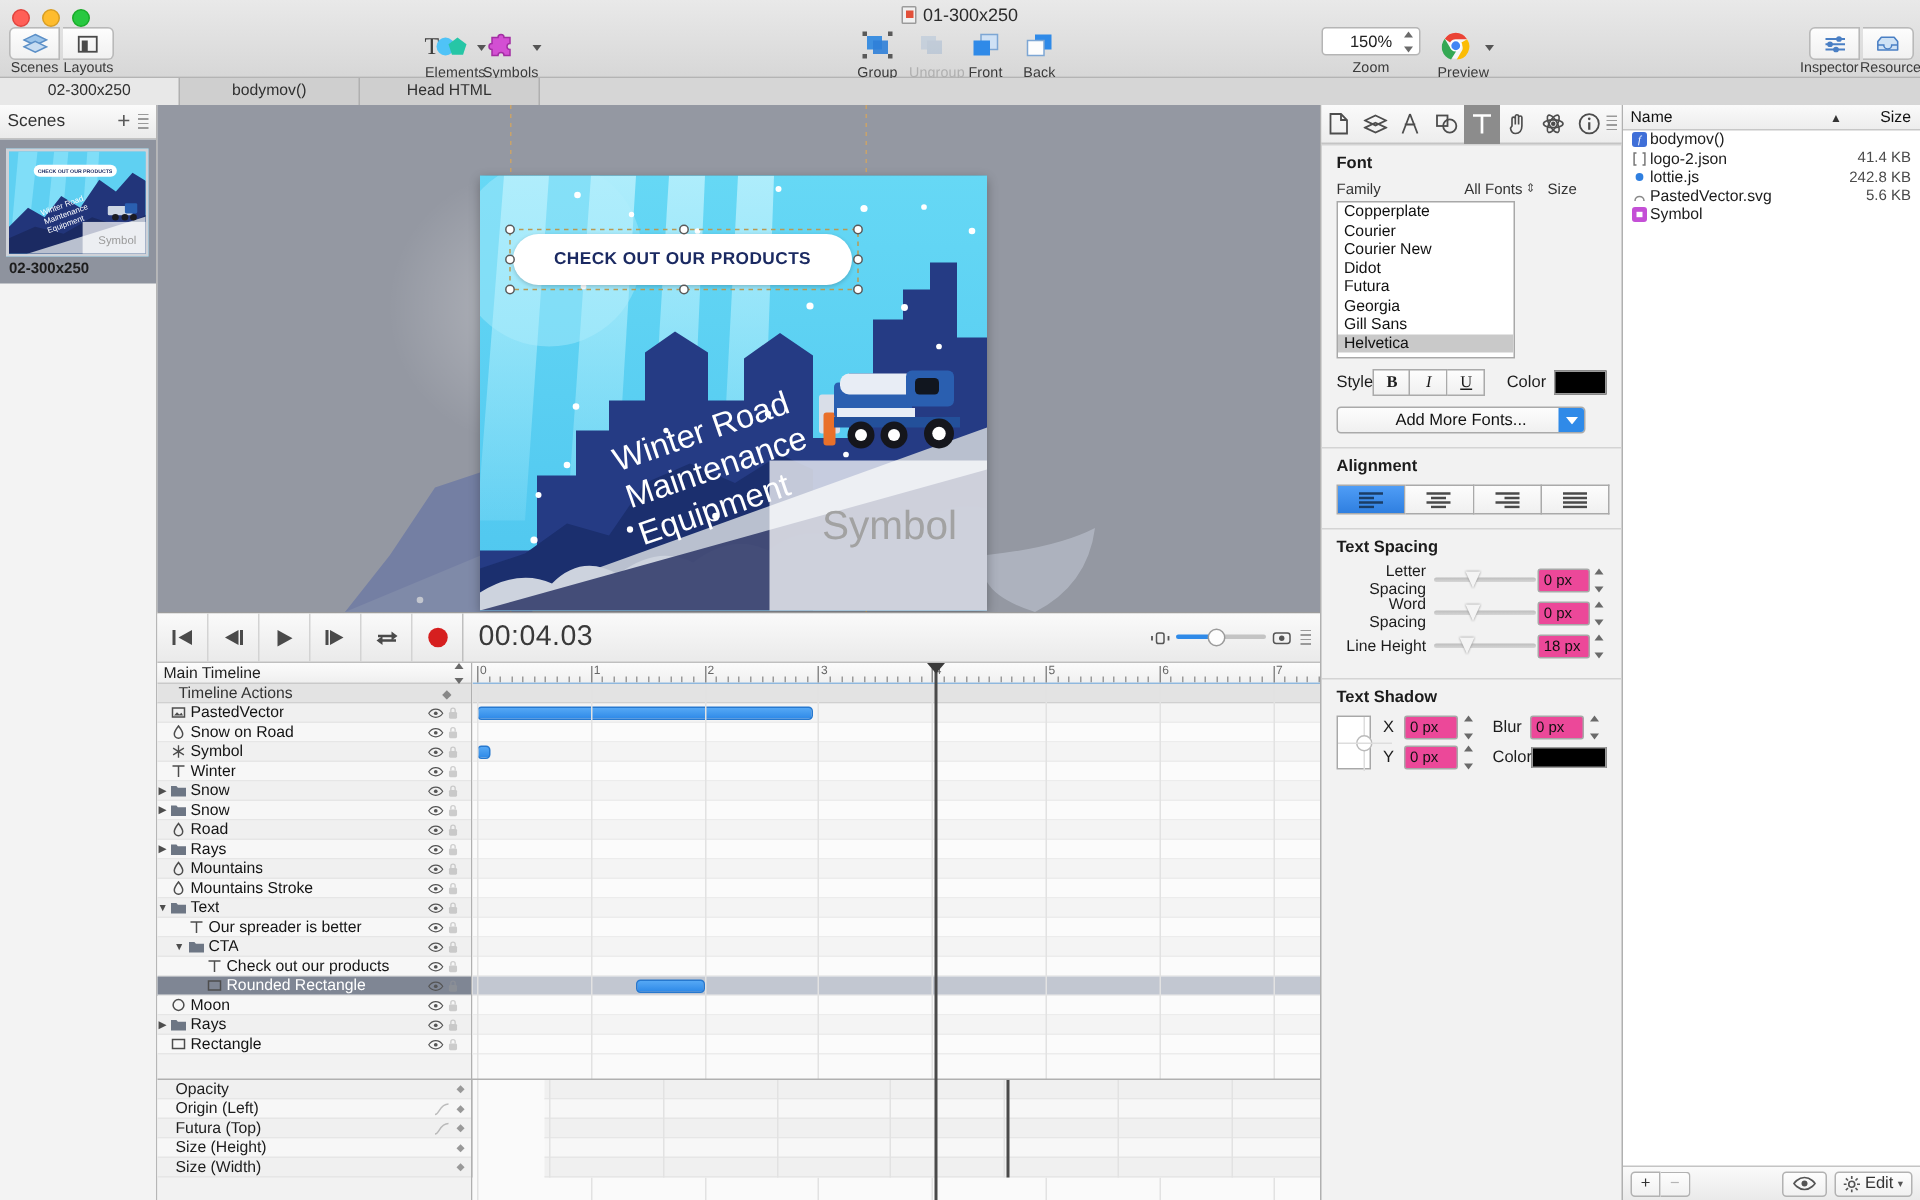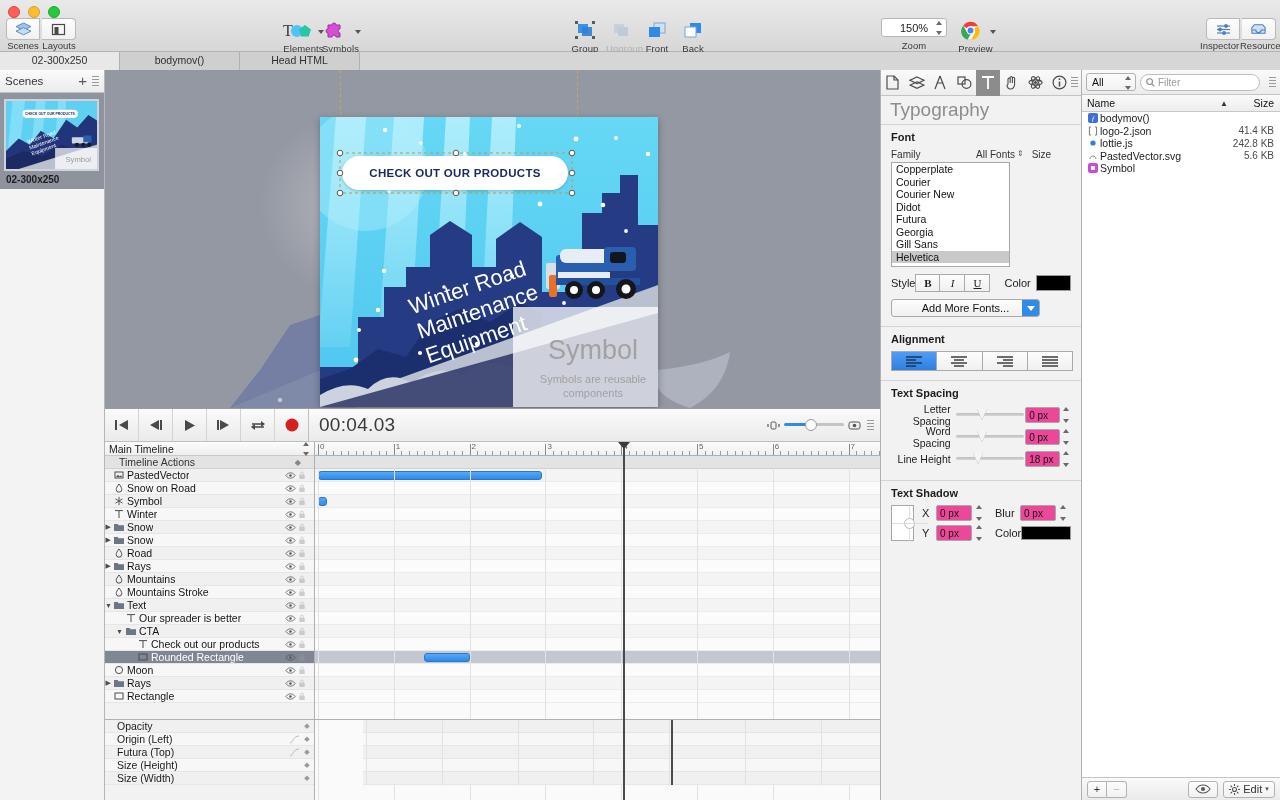--- a/index.html
+++ b/index.html
@@ -225,21 +225,21 @@
   .sizefield{ width:52px;height:17px; background:#fff;border:1px solid #a8a8a8;border-radius:2px;
     font-size:10.5px; text-align:center; line-height:16px; color:#111;}
   .sizelist{ width:44px;height:82px;background:#fff;border:1px solid #a8a8a8; overflow:hidden; position:relative;}
   .szli{ height:12.5px;line-height:12.5px;font-size:10.5px;text-align:left;padding-left:5px;}
   .szli.on{background:#c9c9c9;}
   .stylebtns{ display:flex; }
   .sbtn{ width:25px;height:18px; background:linear-gradient(#fdfdfd,#f0f0f0);
     border:1px solid #aaa; font-size:11px; display:flex;align-items:center;justify-content:center;}
   .sbtn+.sbtn{ border-left:none; }
   .swatch{ width:55px;height:16px; background:#000; border:1px solid #9a9a9a;}
-  .widebtn{ width:149px;height:18px; background:linear-gradient(#fdfdfd,#f0f0f0);
+  .widebtn{ width:166px;height:18px; background:linear-gradient(#fdfdfd,#f0f0f0);
     border:1px solid #aaa; border-radius:3px; font-size:11px; display:flex;align-items:center;
     justify-content:center; position:relative; color:#111;}
   .bluecap{ position:absolute; right:0; top:0; width:17px;height:16px; background:#2f8ae8;
      display:flex;align-items:center;justify-content:center;border-radius:0 2px 2px 0;}
   .alignrow{ display:flex; width:182px; height:20px;}
   .abtn{ flex:1; border:1px solid #aaa; background:linear-gradient(#fdfdfd,#f0f0f0);
     display:flex;align-items:center;justify-content:center;}
   .abtn+.abtn{ border-left:none;}
   .abtn.on{ background:linear-gradient(#4f9df6,#2f7fe0); }
   .spacerow{ display:flex; align-items:center; height:19px; margin-bottom:3px;}
@@ -291,20 +291,23 @@
 
 <div class="app">
 
   <div class="titlebar">
     <div class="traffic">
       <div class="tl r"></div>
       <div class="tl y"></div>
       <div class="tl g"></div>
     </div>
 
+    <div class="doctitle">
+      <span class="dicon"></span><span>01-300x250</span>
+    </div>
 
     <div class="tbgroup" id="tb-left">
       <div class="tbrow">
         <div class="segbtn l">
           <svg width="17" height="15" viewBox="0 0 17 15">
             <polygon points="8.5,1 16,4.6 8.5,8.2 1,4.6" fill="#9bc4ea" stroke="#5b8fc7" stroke-width="1"></polygon>
             <polygon points="8.5,5.6 16,9.2 8.5,12.8 1,9.2" fill="#c8ddf2" stroke="#5b8fc7" stroke-width="1"></polygon>
           </svg>
         </div>
         <div class="segbtn r">
@@ -614,21 +617,20 @@
             <circle cx="4" cy="24" r="2.8"></circle>
               <circle cx="236" cy="24" r="2.8"></circle>
             <circle cx="4" cy="44" r="2.8"></circle>
               <circle cx="120" cy="44" r="2.8"></circle>
               <circle cx="236" cy="44" r="2.8"></circle>
           </g>
         </svg>
 
         <div style="position:absolute;left:193px;top:190px;width:160px;height:105px;background:rgba(255,255,255,.74);">
           <div style="font-size:27px;color:#a2a2a2;text-align:center;margin-top:28px;font-weight:300;">Symbol</div>
-          <div style="font-size:11px;color:#a2a2a2;text-align:center;margin-top:6px;line-height:14px;">Symbols are reusable components</div>
         </div>
       </div>
       <div class="stage-shadow"></div>
     </div>
 
     <div class="timeline">
 
       <div class="transport">
         <div class="tbtn">
           <svg width="15" height="12" viewBox="0 0 15 12">
@@ -1312,21 +1314,20 @@
         <div class="itab">
           <svg width="15" height="15" viewBox="0 0 15 15">
             <circle cx="7.5" cy="7.5" r="6.4" fill="none" stroke="#4d4d4d" stroke-width="1.2"></circle>
             <path d="M7.5 6.5v5" stroke="#4d4d4d" stroke-width="1.5"></path>
               <circle cx="7.5" cy="4.2" r=".9" fill="#4d4d4d"></circle>
             </svg>
         </div>
         <span class="grip" style="margin-left:auto;margin-right:3px;"></span>
       </div>
 
-      <div class="insp-title">Typography</div>
 
       <div class="sect">
         <h4>Font</h4>
         <div class="subhdr">
           <span style="width:62px">Family</span>
           <span style="width:62px;text-align:right">All Fonts</span>
           <span style="font-size:8px;color:#555;margin-left:2px">⇕</span>
           <span style="margin-left:8px">Size</span>
         </div>
         <div style="display:flex;gap:7px;">
@@ -1481,37 +1482,20 @@
                 </span>
               <span style="margin-left:11px;width:26px;">Color</span>
               <span style="display:inline-block;width:50px;height:14px;background:#000;border:1px solid #9a9a9a;"></span>
             </div>
           </div>
         </div>
       </div>
     </div>
 
     <div class="resources">
-      <div class="res-top">
-        <div class="res-sel">
-          <span>All</span>
-          <span class="stepper">
-              <i class="up"></i>
-              <i class="dn"></i>
-            </span>
-        </div>
-        <div class="res-search">
-          <svg width="9" height="9" viewBox="0 0 9 9">
-            <circle cx="3.6" cy="3.6" r="2.9" fill="none" stroke="#8a8a8a" stroke-width="1.1"></circle>
-            <line x1="5.8" y1="5.8" x2="8.4" y2="8.4" stroke="#8a8a8a" stroke-width="1.1"></line>
-            </svg>
-          <span>Filter</span>
-        </div>
-        <span class="grip"></span>
-      </div>
 
       <div class="res-cols">
         <span style="padding-left:5px;">Name</span>
         <span style="margin-left:auto;font-size:8px;color:#333;">▲</span>
         <span style="width:52px;text-align:right;padding-right:6px;">Size</span>
       </div>
 
       <div id="res-list">
           <div class="res-row">
             <span style="display:inline-flex;width:14px;justify-content:center;">

